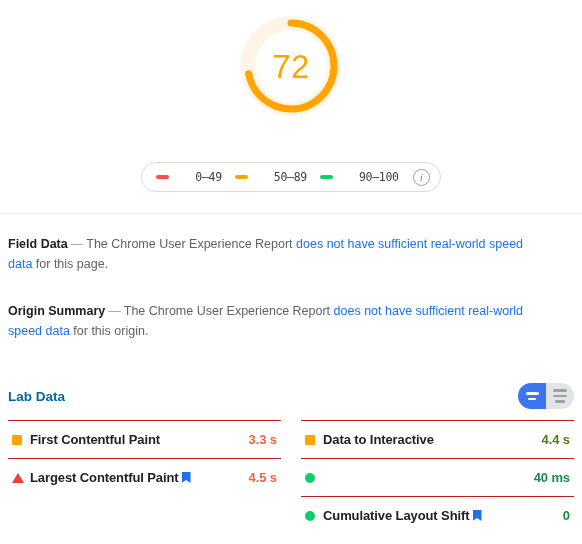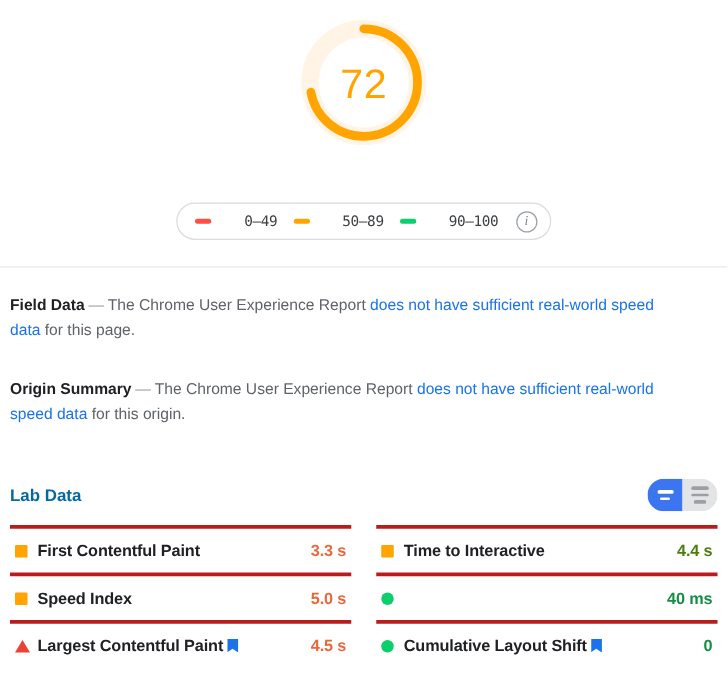--- a/index.html
+++ b/index.html
@@ -100,21 +100,21 @@
   .toggle-seg.off .tl { background: #9aa0a6; }
 
   
   .metrics {
     position: absolute; top: 420px; left: 0; width: 582px;
     display: flex; gap: 20px; padding: 0 8px;
   }
   .metric-col { flex: 1; }
   .metric-row {
     display: flex; align-items: center;
-    height: 38px; border-top: 3px solid #b91c1c;
+    height: 38px; border-top: 1px solid #b91c1c;
     padding: 0 4px 0 4px;
   }
   .metric-icon { width: 18px; display: flex; align-items: center; flex: 0 0 18px; }
   .sq { width: 10px; height: 10px; border-radius: 1px; display: block; }
   .circ { width: 10px; height: 10px; border-radius: 50%; display: block; }
   .tri {
     width: 0; height: 0; display: block;
     border-left: 6px solid transparent; border-right: 6px solid transparent;
     border-bottom: 10px solid #EA4335;
   }
@@ -199,45 +199,36 @@
           <span class="metric-icon">
             <span class="sq" style="background: rgb(255, 164, 0);"></span>
           </span>
           <span class="metric-label">
             <span>First Contentful Paint</span>
           </span>
           <span class="metric-value" style="color: rgb(232, 104, 61);">3.3 s</span>
         </div>
         <div class="metric-row">
           <span class="metric-icon">
-            <span class="sq" style="background: rgb(255, 164, 0);"></span>
-          </span>
-          <span class="metric-label">
-            <span>Speed Index</span>
-          </span>
-          <span class="metric-value" style="color: rgb(232, 104, 61);">5.0 s</span>
-        </div>
-        <div class="metric-row">
-          <span class="metric-icon">
             <span class="tri" style="border-bottom-color: rgb(234, 67, 53);"></span>
           </span>
           <span class="metric-label">
             <span>Largest Contentful Paint</span>
             <span class="flag-icon"></span>
           </span>
           <span class="metric-value" style="color: rgb(232, 104, 61);">4.5 s</span>
         </div>
       </div>
     <div class="metric-col" id="col-right">
         <div class="metric-row">
           <span class="metric-icon">
             <span class="sq" style="background: rgb(255, 164, 0);"></span>
           </span>
           <span class="metric-label">
-            <span>Time to Interactive</span>
+            <span>Data to Interactive</span>
           </span>
           <span class="metric-value" style="color: #4d7c0f;">4.4 s</span>
         </div>
         <div class="metric-row">
           <span class="metric-icon">
             <span class="circ" style="background: rgb(12, 206, 107);"></span>
           </span>
           <span class="metric-value" style="color: rgb(23, 141, 70);">40 ms</span>
         </div>
         <div class="metric-row">

